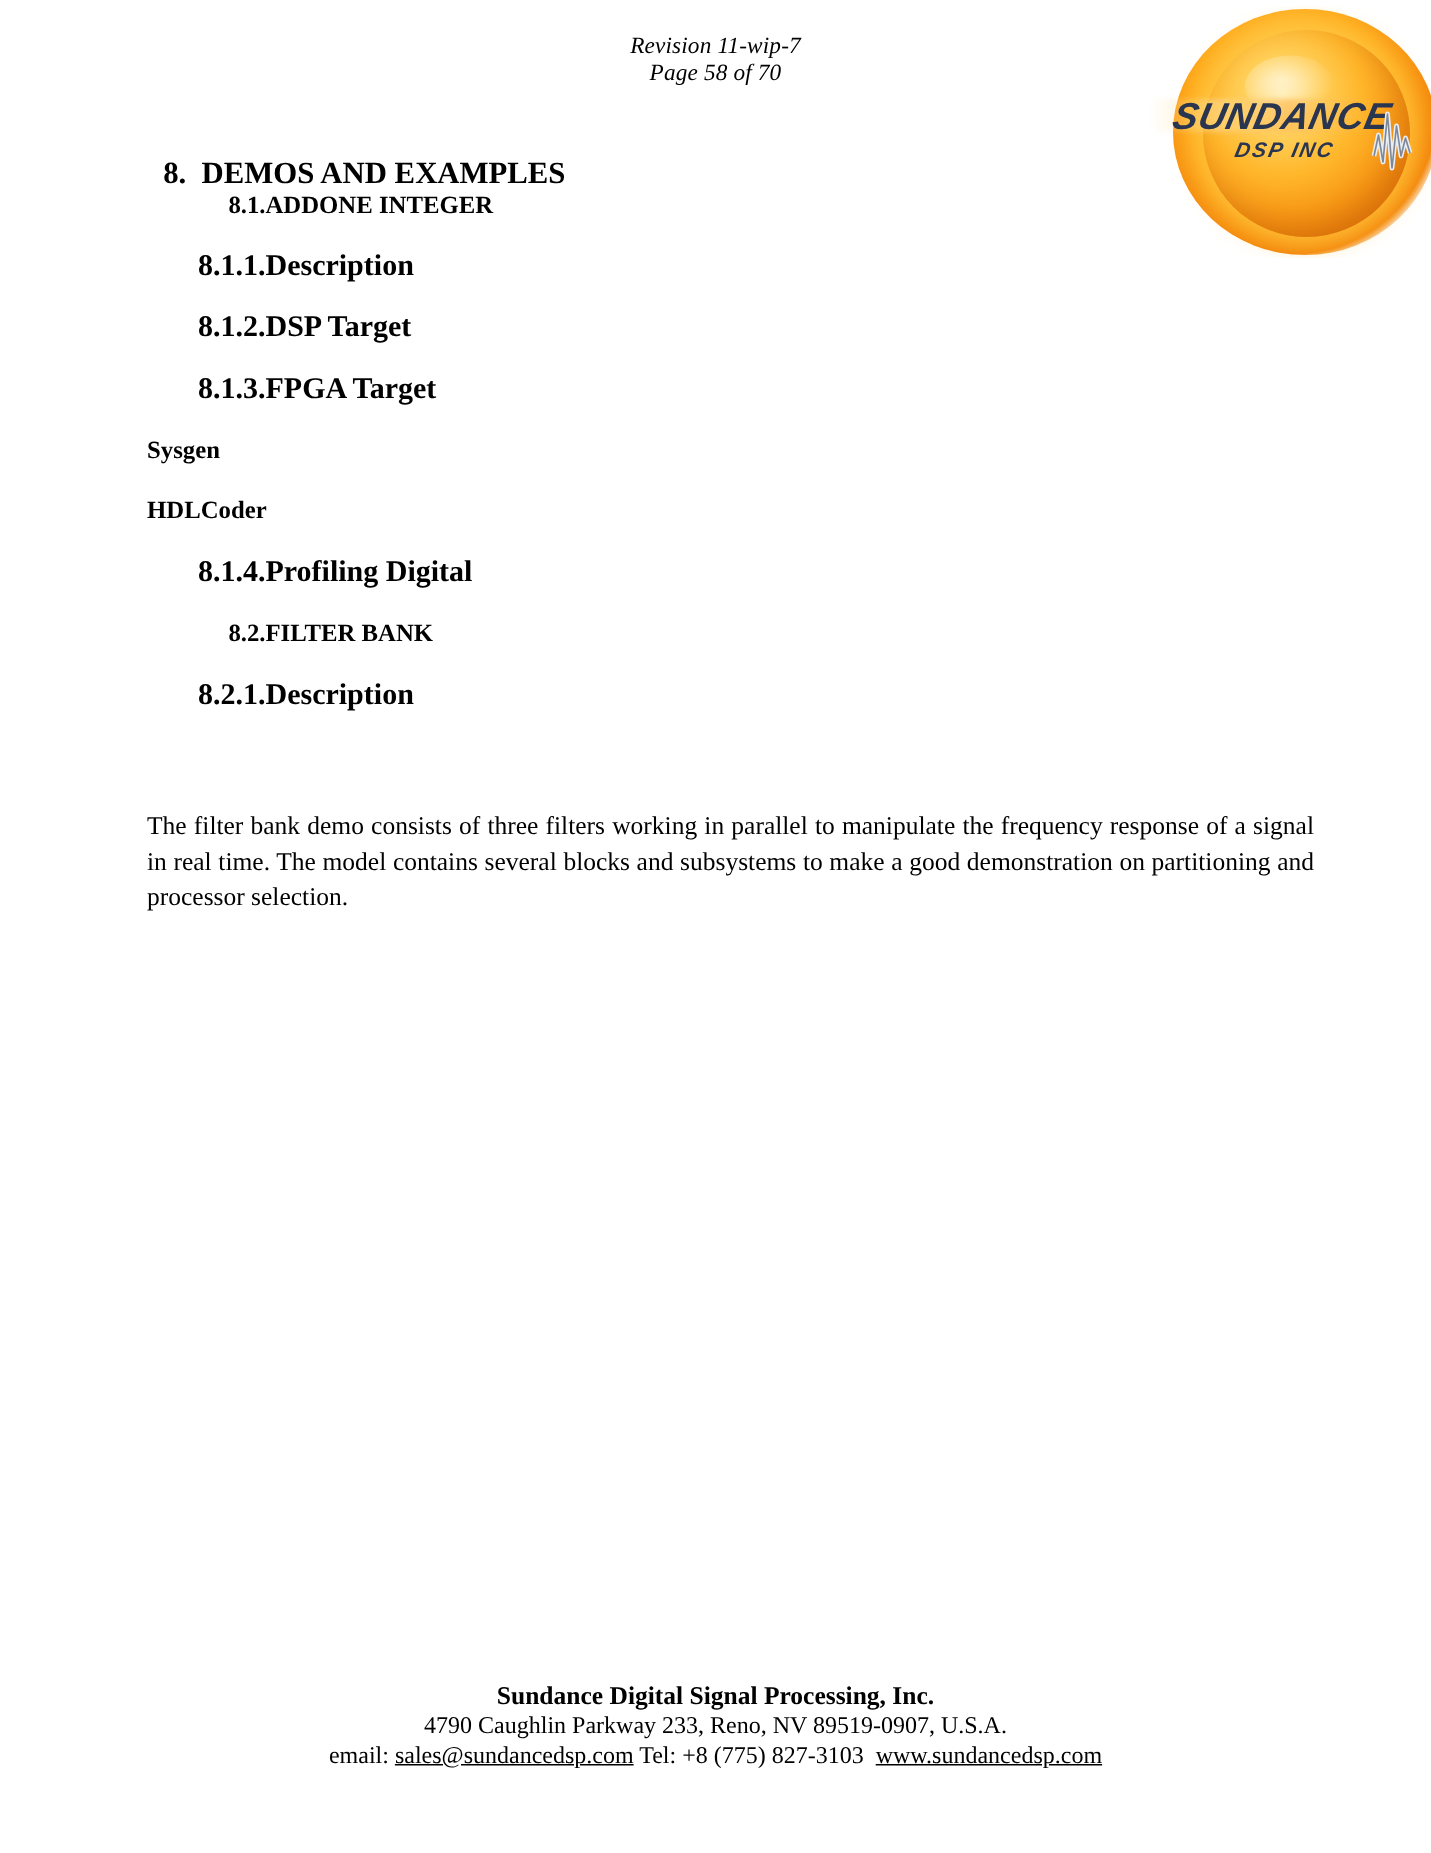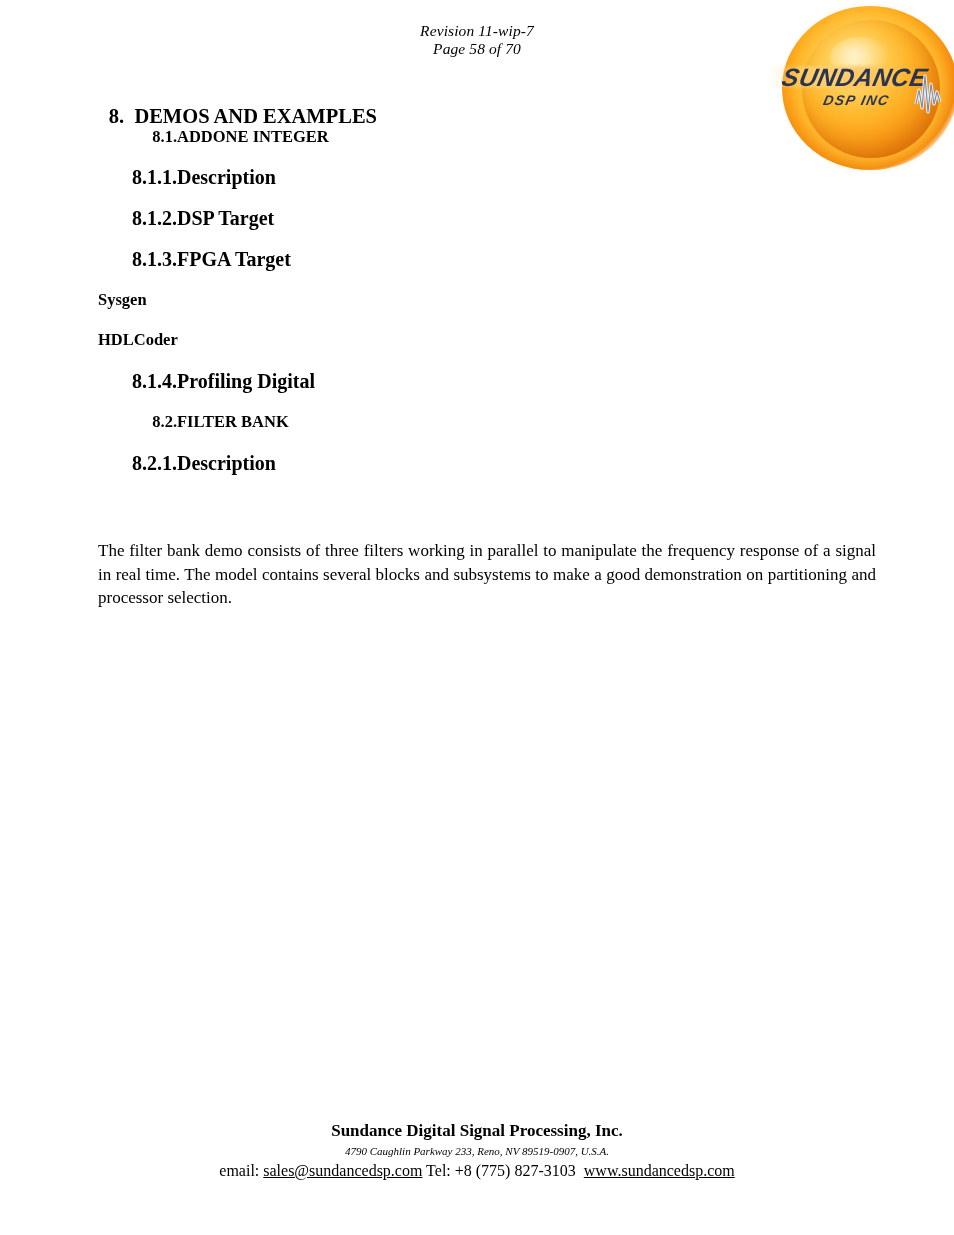--- a/index.html
+++ b/index.html
@@ -177,24 +177,23 @@
     width: 954px;
     text-align: center;
   }
   .footer-company {
     font-size: 17px;
     font-weight: bold;
     line-height: 21px;
     white-space: pre;
   }
   .footer-address {
-    font-size: 11px;
+    font-size: 16px;
     line-height: 20px;
     white-space: pre;
-    font-style: italic;
   }
   .footer-contact {
     font-size: 16px;
     line-height: 20px;
     white-space: pre;
   }
   .flink {
     color: #000000;
     text-decoration: underline;
   }

